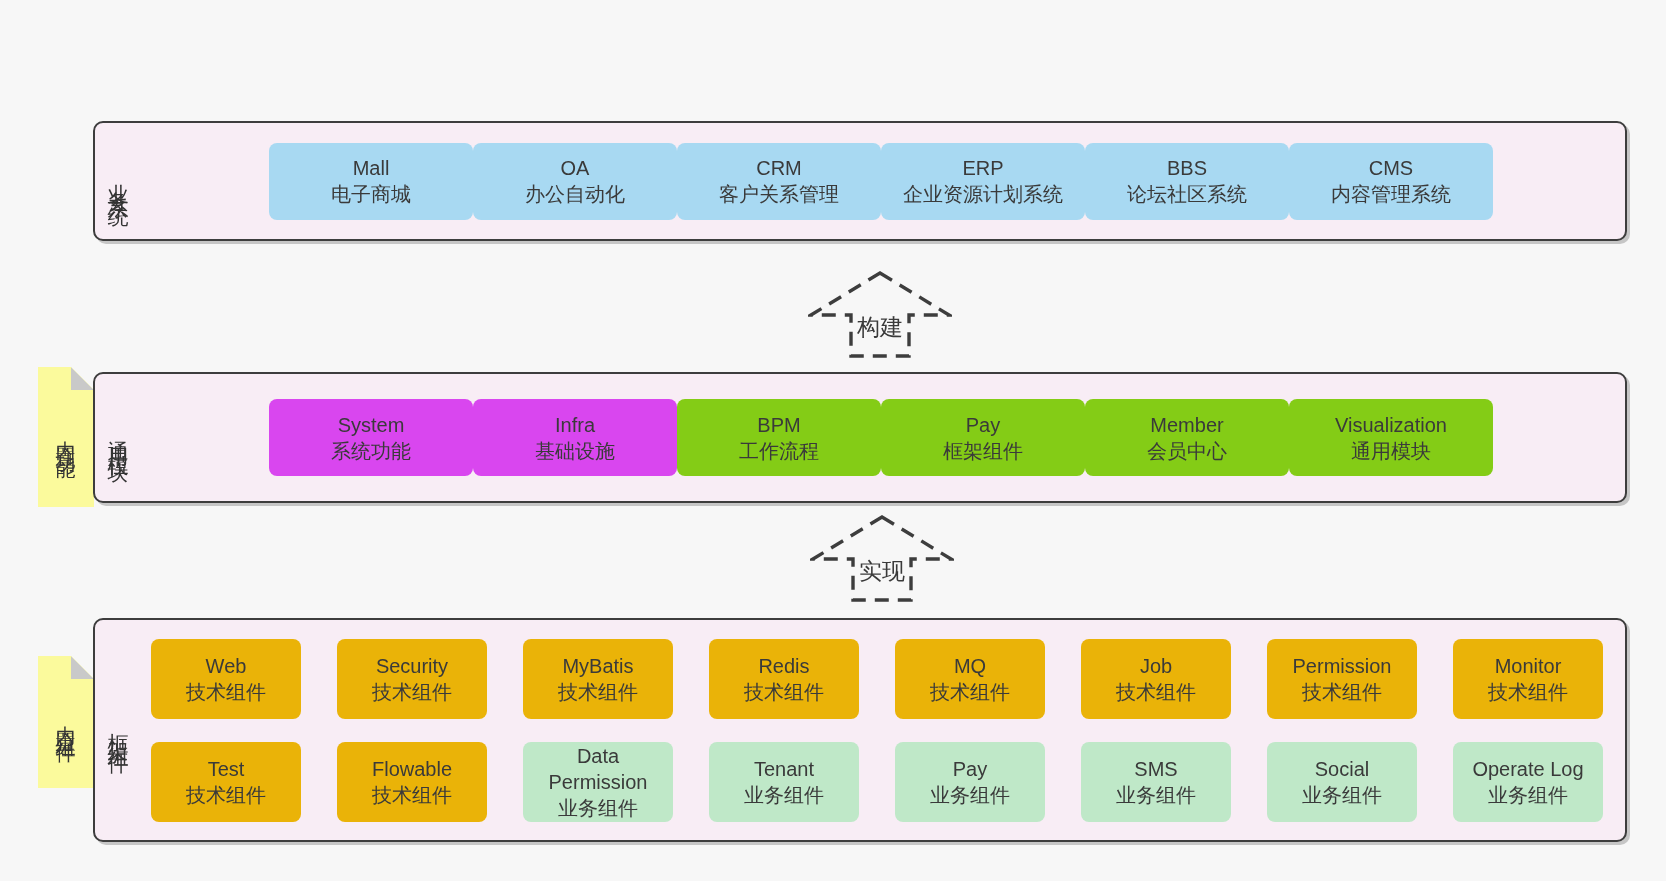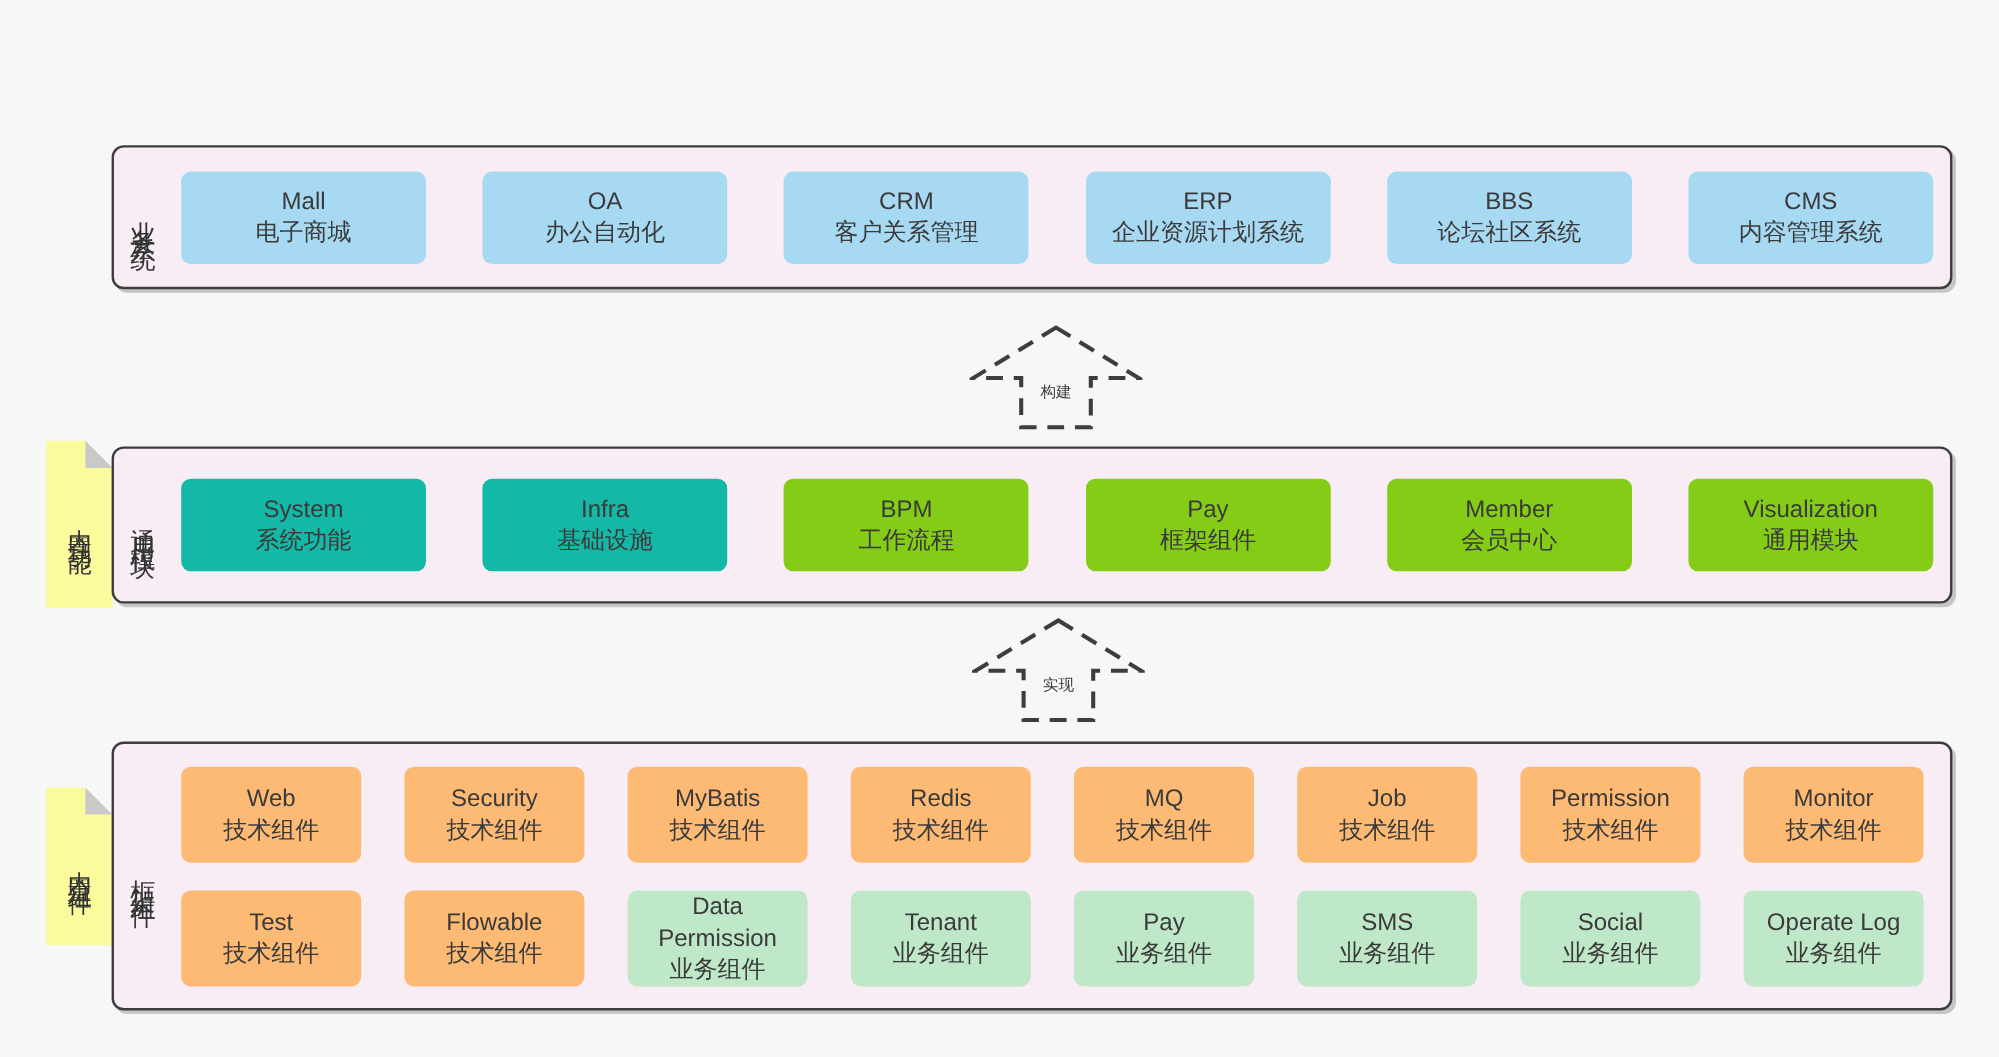--- a/index.html
+++ b/index.html
@@ -18,39 +18,39 @@
   .layer-1 { top:121px; height:120px; }
   .layer-2 { top:372px; height:131px; }
   .layer-3 { top:618px; height:224px; }
 
   .vlabel {
     writing-mode:vertical-rl; text-orientation:upright;
     font-size:21px; letter-spacing:7px; line-height:1;
     margin-left:13px; color:#333; white-space:nowrap;
   }
 
-  .row { flex:1; display:flex; justify-content:space-between; align-items:center;
+  .row { flex:1; display:flex; justify-content:center; align-items:center;
          margin:0 14px 0 22px; }
   .grid { flex:1; display:flex; flex-direction:column; gap:23px; margin:0 22px 0 22px; }
   .grid-row { display:flex; justify-content:space-between; }
 
   
   .box {
     box-sizing:border-box; border-radius:8px;
     display:flex; flex-direction:column; justify-content:center; align-items:center;
     text-align:center; font-size:20px; line-height:26px; color:#3a3a3a;
     padding:2px 6px;
   }
   .box .t, .box .s { display:block; }
   .w204 { width:204px; height:77px; }
   .w150 { width:150px; height:80px; }
   .blue   { background:#a8d9f2; }
-  .red    { background:#14b8a6; }
+  .red    { background:#d946ef; }
   .pink   { background:#84cc16; }
-  .green  { background:#fdba74; }
+  .green  { background:#eab308; }
   .lgreen { background:#bfe8c8; }
 
   
   .sticky {
     position:absolute; left:38px; width:56px; background:#fbfa9c;
     display:flex; align-items:center; justify-content:center;
     clip-path:polygon(0 0, calc(100% - 23px) 0, 100% 23px, 100% 100%, 0 100%);
   }
   .sticky-1 { top:367px; height:140px; }
   .sticky-2 { top:656px; height:132px; }
@@ -63,21 +63,21 @@
     font-size:20px; letter-spacing:6px; line-height:1; color:#333;
   }
 
   
   .arrow { position:absolute; width:144px; height:90px; }
   .arrow-1 { left:808px; top:270px; }
   .arrow-2 { left:810px; top:514px; }
   .arrow svg { display:block; width:100%; height:100%; }
   .arrow-label {
     position:absolute; left:50%; top:57px; transform:translate(-50%,-50%);
-    background:#f7f7f7; padding:1px 3px; font-size:13px; color:#3a3a3a;
+    background:#f7f7f7; padding:1px 3px; font-size:23px; color:#3a3a3a;
     white-space:nowrap;
   }
 </style>
 </head>
 <body>
 
 <div class="canvas">
 
   <div class="sticky sticky-1">
     <span class="fold"></span>

